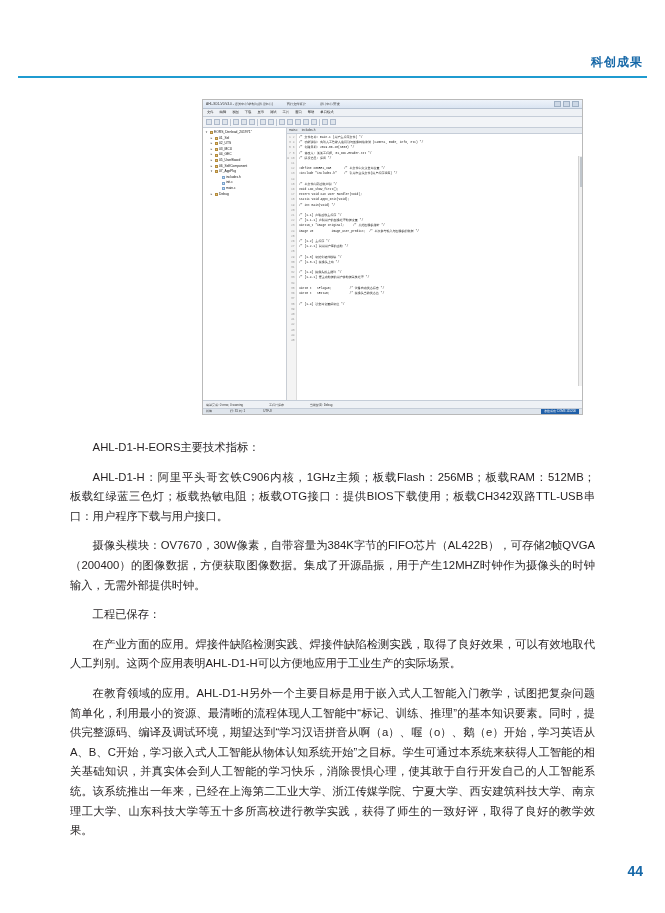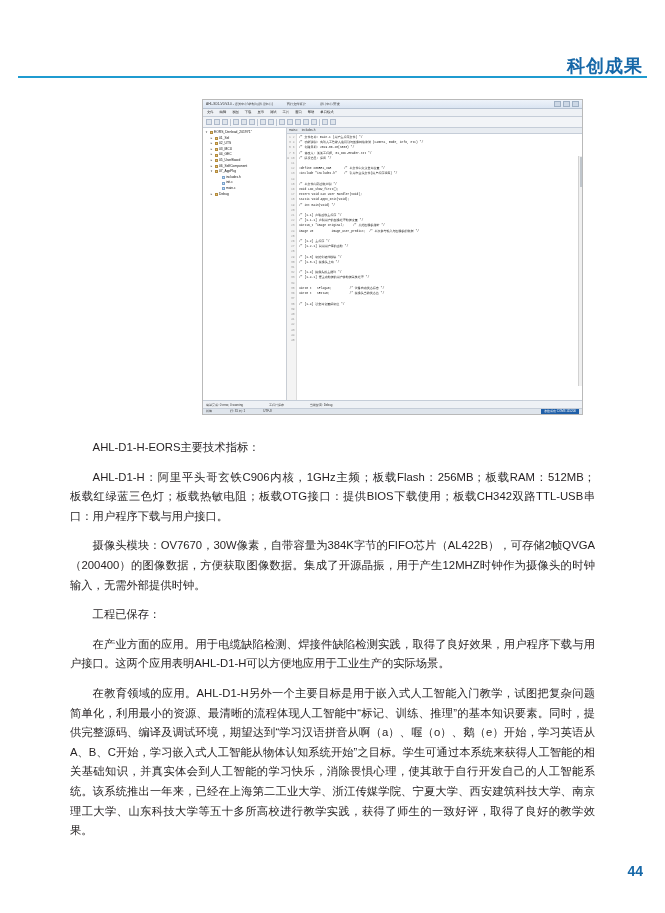--- a/index.html
+++ b/index.html
@@ -30,21 +30,21 @@
     left: 18px;
     right: 18px;
     top: 22px;
     height: 2px;
     background: #1f9bd0;
   }
   .header-title {
     position: absolute;
     right: 22px;
     top: 0;
-    font-size: 18px;
+    font-size: 12px;
     font-weight: bold;
     color: #1668a8;
     letter-spacing: 1px;
   }
 
   
   .figure {
     position: absolute;
     left: 202px;
     top: 99px;
@@ -438,17 +438,17 @@
       <span class="badge">连接成功 COM3 115200</span>
     </div>
   </div>
 </div>
 
 <div class="article">
   <p>AHL-D1-H-EORS主要技术指标：</p>
   <p>AHL-D1-H：阿里平头哥玄铁C906内核，1GHz主频；板载Flash：256MB；板载RAM：512MB；　　　板载红绿蓝三色灯；板载热敏电阻；板载OTG接口：提供BIOS下载使用；板载CH342双路TTL-USB串口：用户程序下载与用户接口。</p>
   <p>摄像头模块：OV7670，30W像素，自带容量为384K字节的FIFO芯片（AL422B），可存储2帧QVGA（200400）的图像数据，方便获取图像数据。集成了开源晶振，用于产生12MHZ时钟作为摄像头的时钟输入，无需外部提供时钟。</p>
   <p>工程已保存：</p>
-  <p>在产业方面的应用。用于电缆缺陷检测、焊接件缺陷检测实践，取得了良好效果，用户程序下载与用户接口。这两个应用表明AHL-D1-H可以方便地应用于工业生产的实际场景。</p>
+  <p>在产业方面的应用。焊接件缺陷检测实践、焊接件缺陷检测实践，取得了良好效果，可以有效地取代人工判别。这两个应用表明AHL-D1-H可以方便地应用于工业生产的实际场景。</p>
   <p>在教育领域的应用。AHL-D1-H另外一个主要目标是用于嵌入式人工智能入门教学，试图把复杂问题简单化，利用最小的资源、最清晰的流程体现人工智能中“标记、训练、推理”的基本知识要素。同时，提供完整源码、编译及调试环境，期望达到“学习汉语拼音从啊（a）、喔（o）、鹅（e）开始，学习英语从A、B、C开始，学习嵌入式人工智能从物体认知系统开始”之目标。学生可通过本系统来获得人工智能的相关基础知识，并真实体会到人工智能的学习快乐，消除畏惧心理，使其敢于自行开发自己的人工智能系统。该系统推出一年来，已经在上海第二工业大学、浙江传媒学院、宁夏大学、西安建筑科技大学、南京理工大学、山东科技大学等五十多所高校进行教学实践，获得了师生的一致好评，取得了良好的教学效果。</p>
 </div>
 
 <div class="page-number">44</div>
 
 </body></html>

